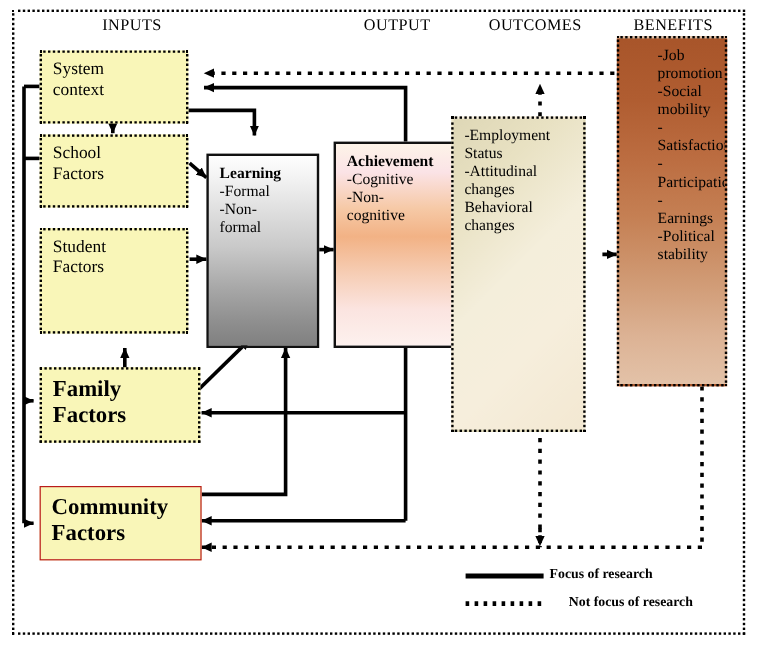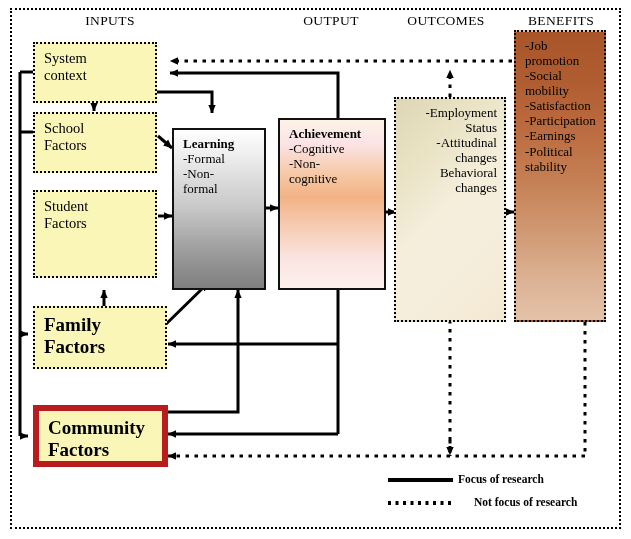--- a/index.html
+++ b/index.html
@@ -24,35 +24,36 @@
     color:#000;overflow:hidden;
   }
   .node .inner{
     padding:6px 7px 4px 9px;
     line-height:1.16;
   }
   .node .ttl{font-weight:bold;}
 
   .dotted-box{border:2px dotted #000;}
   .solid-box{border:2px solid #111;}
-  .thick-box{border:6px solid #b91c1c;}
+  .thick-box{border:1px solid #b91c1c;}
 
   .yellow{background:#f9f6b8;}
 
   .learning-box{
     background:linear-gradient(to bottom,#fefefe 0%,#f0f0f0 14%,#c9c9c9 48%,#a7a7a7 70%,#8e8e8e 88%,#808080 100%);
   }
   .achieve-box{
     background:linear-gradient(to bottom,#fdf3e8 0%,#fbe3e6 14%,#f6c9a6 32%,#f2b285 46%,#f6cdb4 64%,#fbe4e0 82%,#fdf1ee 100%);
   }
   .outcome-box{
     background:linear-gradient(135deg,#ded7b6 0%,#e8e1c2 22%,#f4eedb 48%,#f6eedc 70%,#f3e8d2 100%);
   }
   .benefit-box{
     background:linear-gradient(to bottom,#a8552a 0%,#b05d31 18%,#bb6c40 34%,#c58054 52%,#d09a74 70%,#dcb294 86%,#e3c2a8 100%);
+    padding-left:23px;
   }
 
   .fs14{font-size:14.5px;}
   .fs13{font-size:13px;}
   .fs15b{font-size:19px;font-weight:bold;}
 
   svg.wires{position:absolute;left:0;top:0;width:631px;height:539px;pointer-events:none;}
 
   
   .legend-label{
@@ -181,21 +182,21 @@
 
   <div class="node solid-box achieve-box" style="left:278px;top:118px;width:108px;height:172px;">
     <div class="inner fs13">
       <div class="ttl">Achievement</div>
       <div>-Cognitive</div>
       <div>-Non-</div>
       <div>cognitive</div>
     </div>
   </div>
 
-  <div class="node dotted-box outcome-box" style="left:394px;top:97px;width:112px;height:225px;text-align:right;">
+  <div class="node dotted-box outcome-box" style="left:376px;top:97px;width:112px;height:263px;">
     <div class="inner fs13">
       <div>-Employment</div>
       <div>Status</div>
       <div>-Attitudinal</div>
       <div>changes</div>
       <div>Behavioral</div>
       <div>changes</div>
     </div>
   </div>
 

